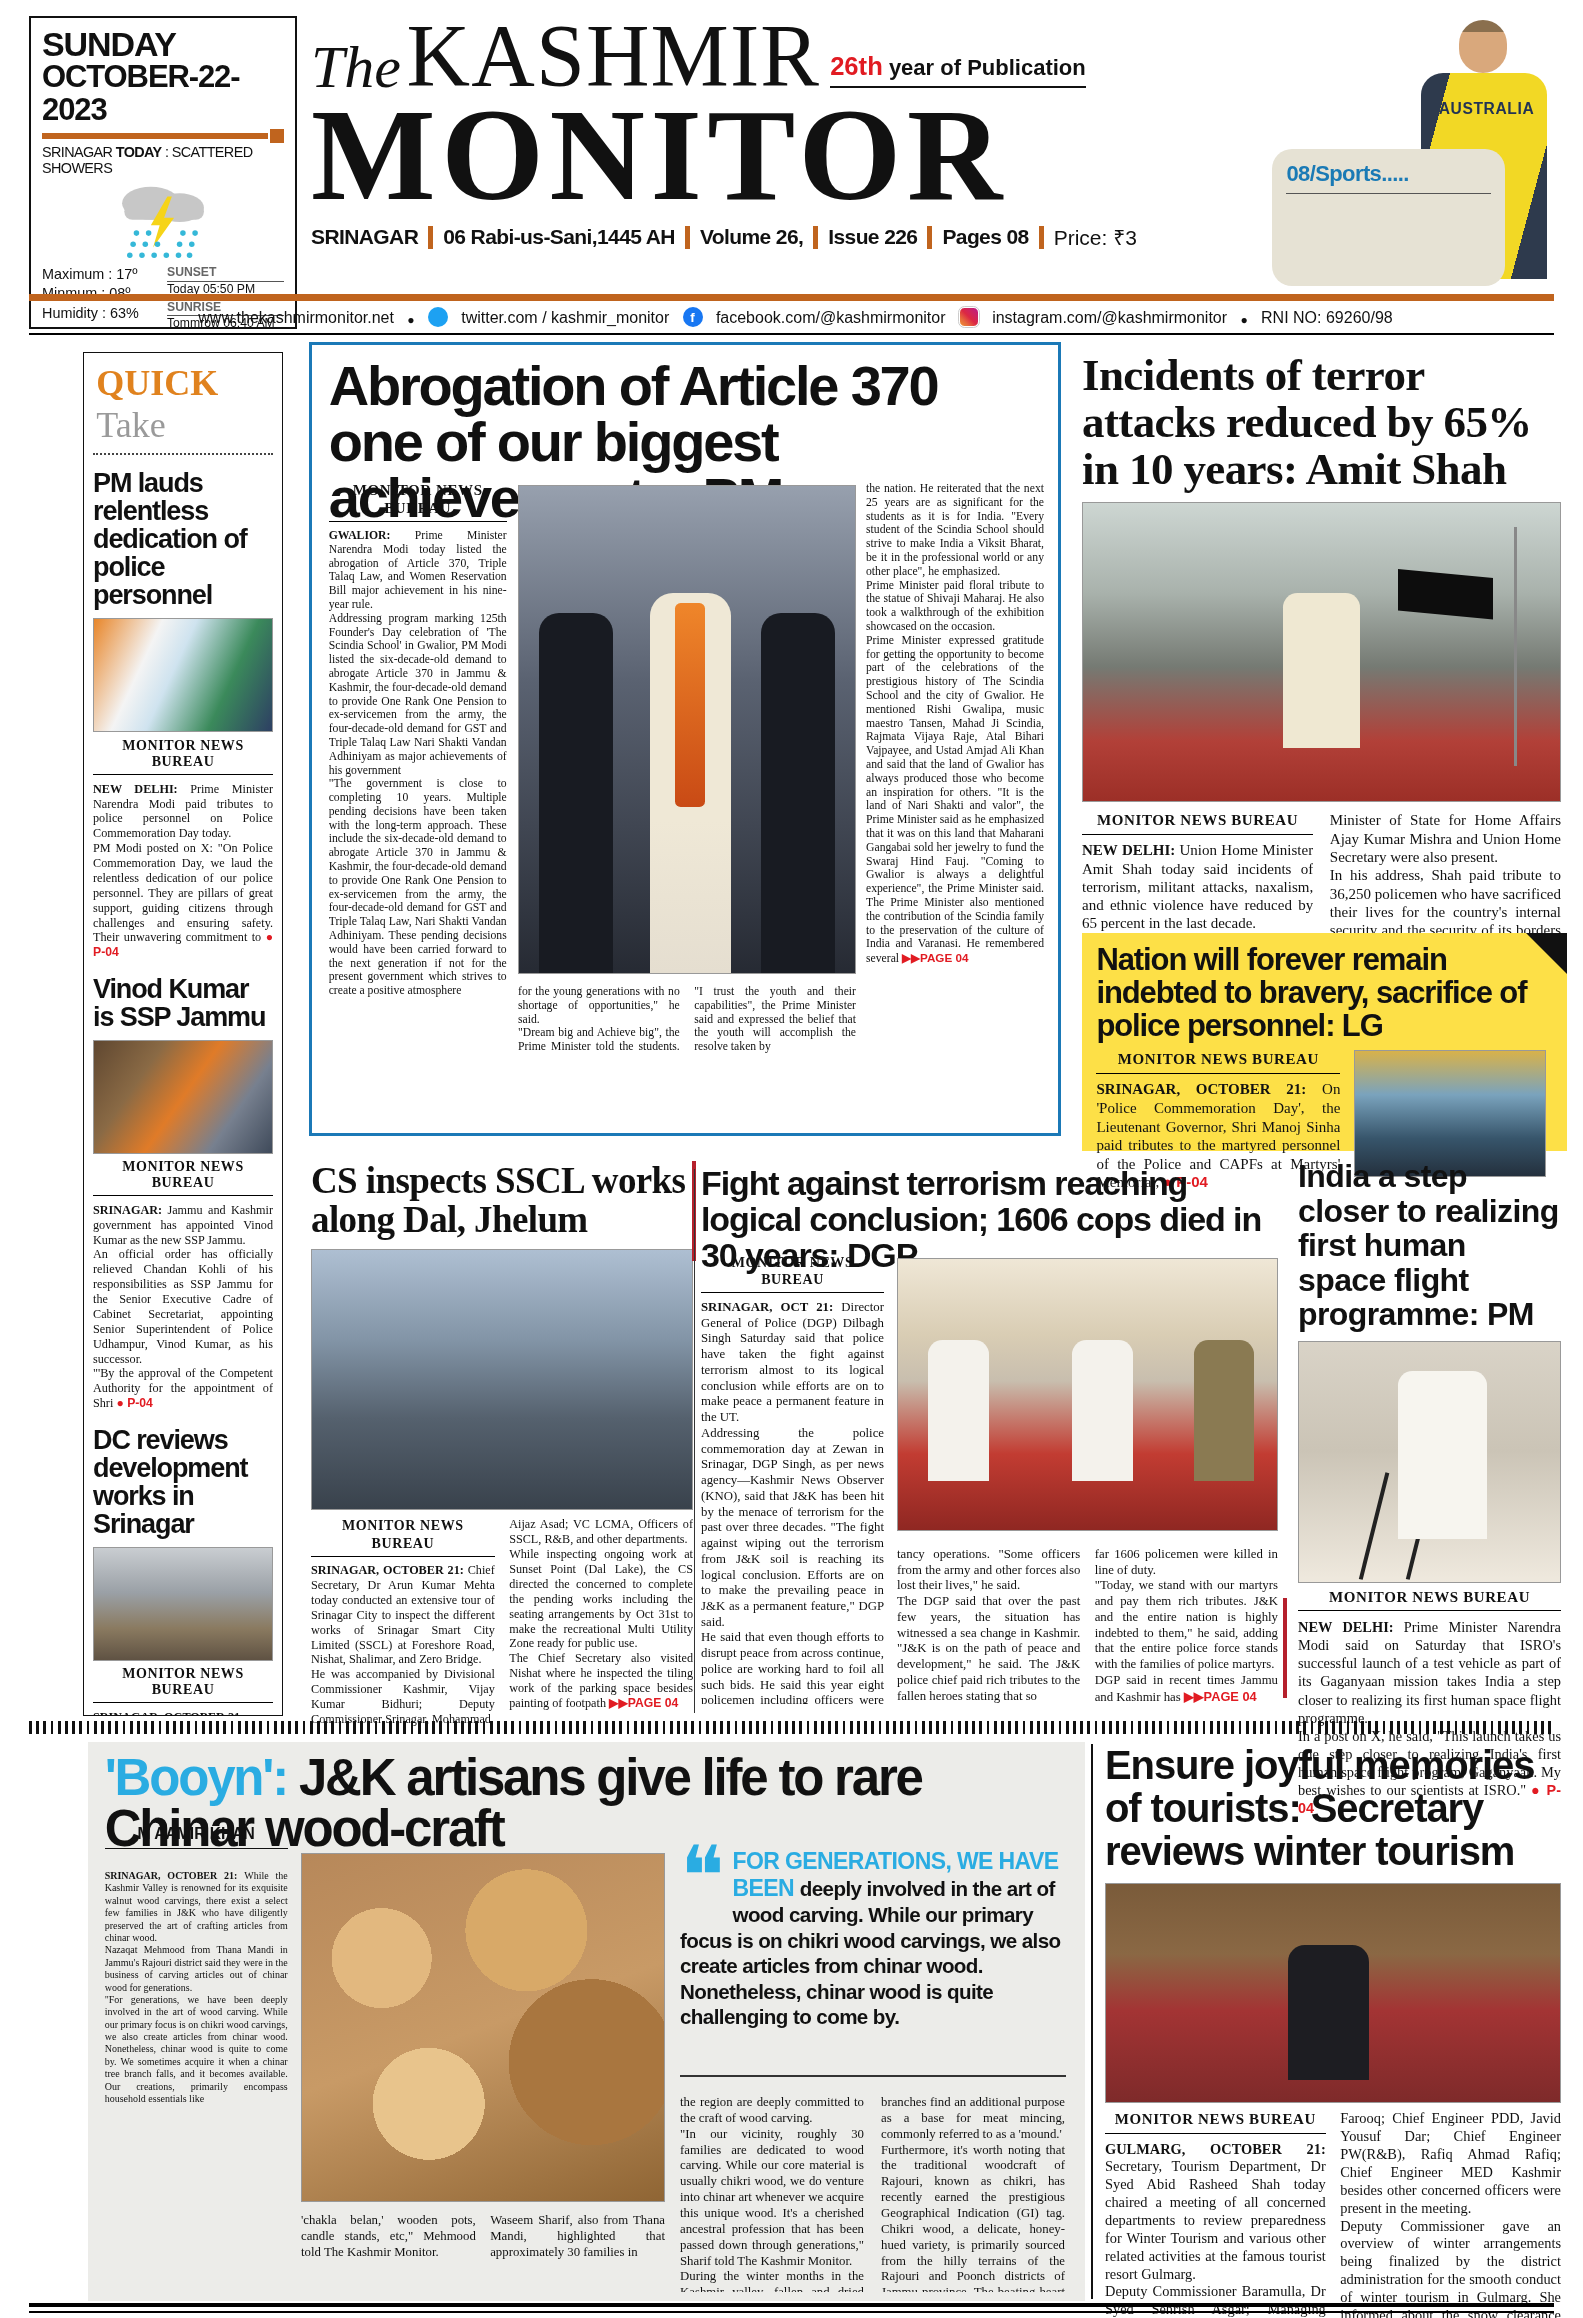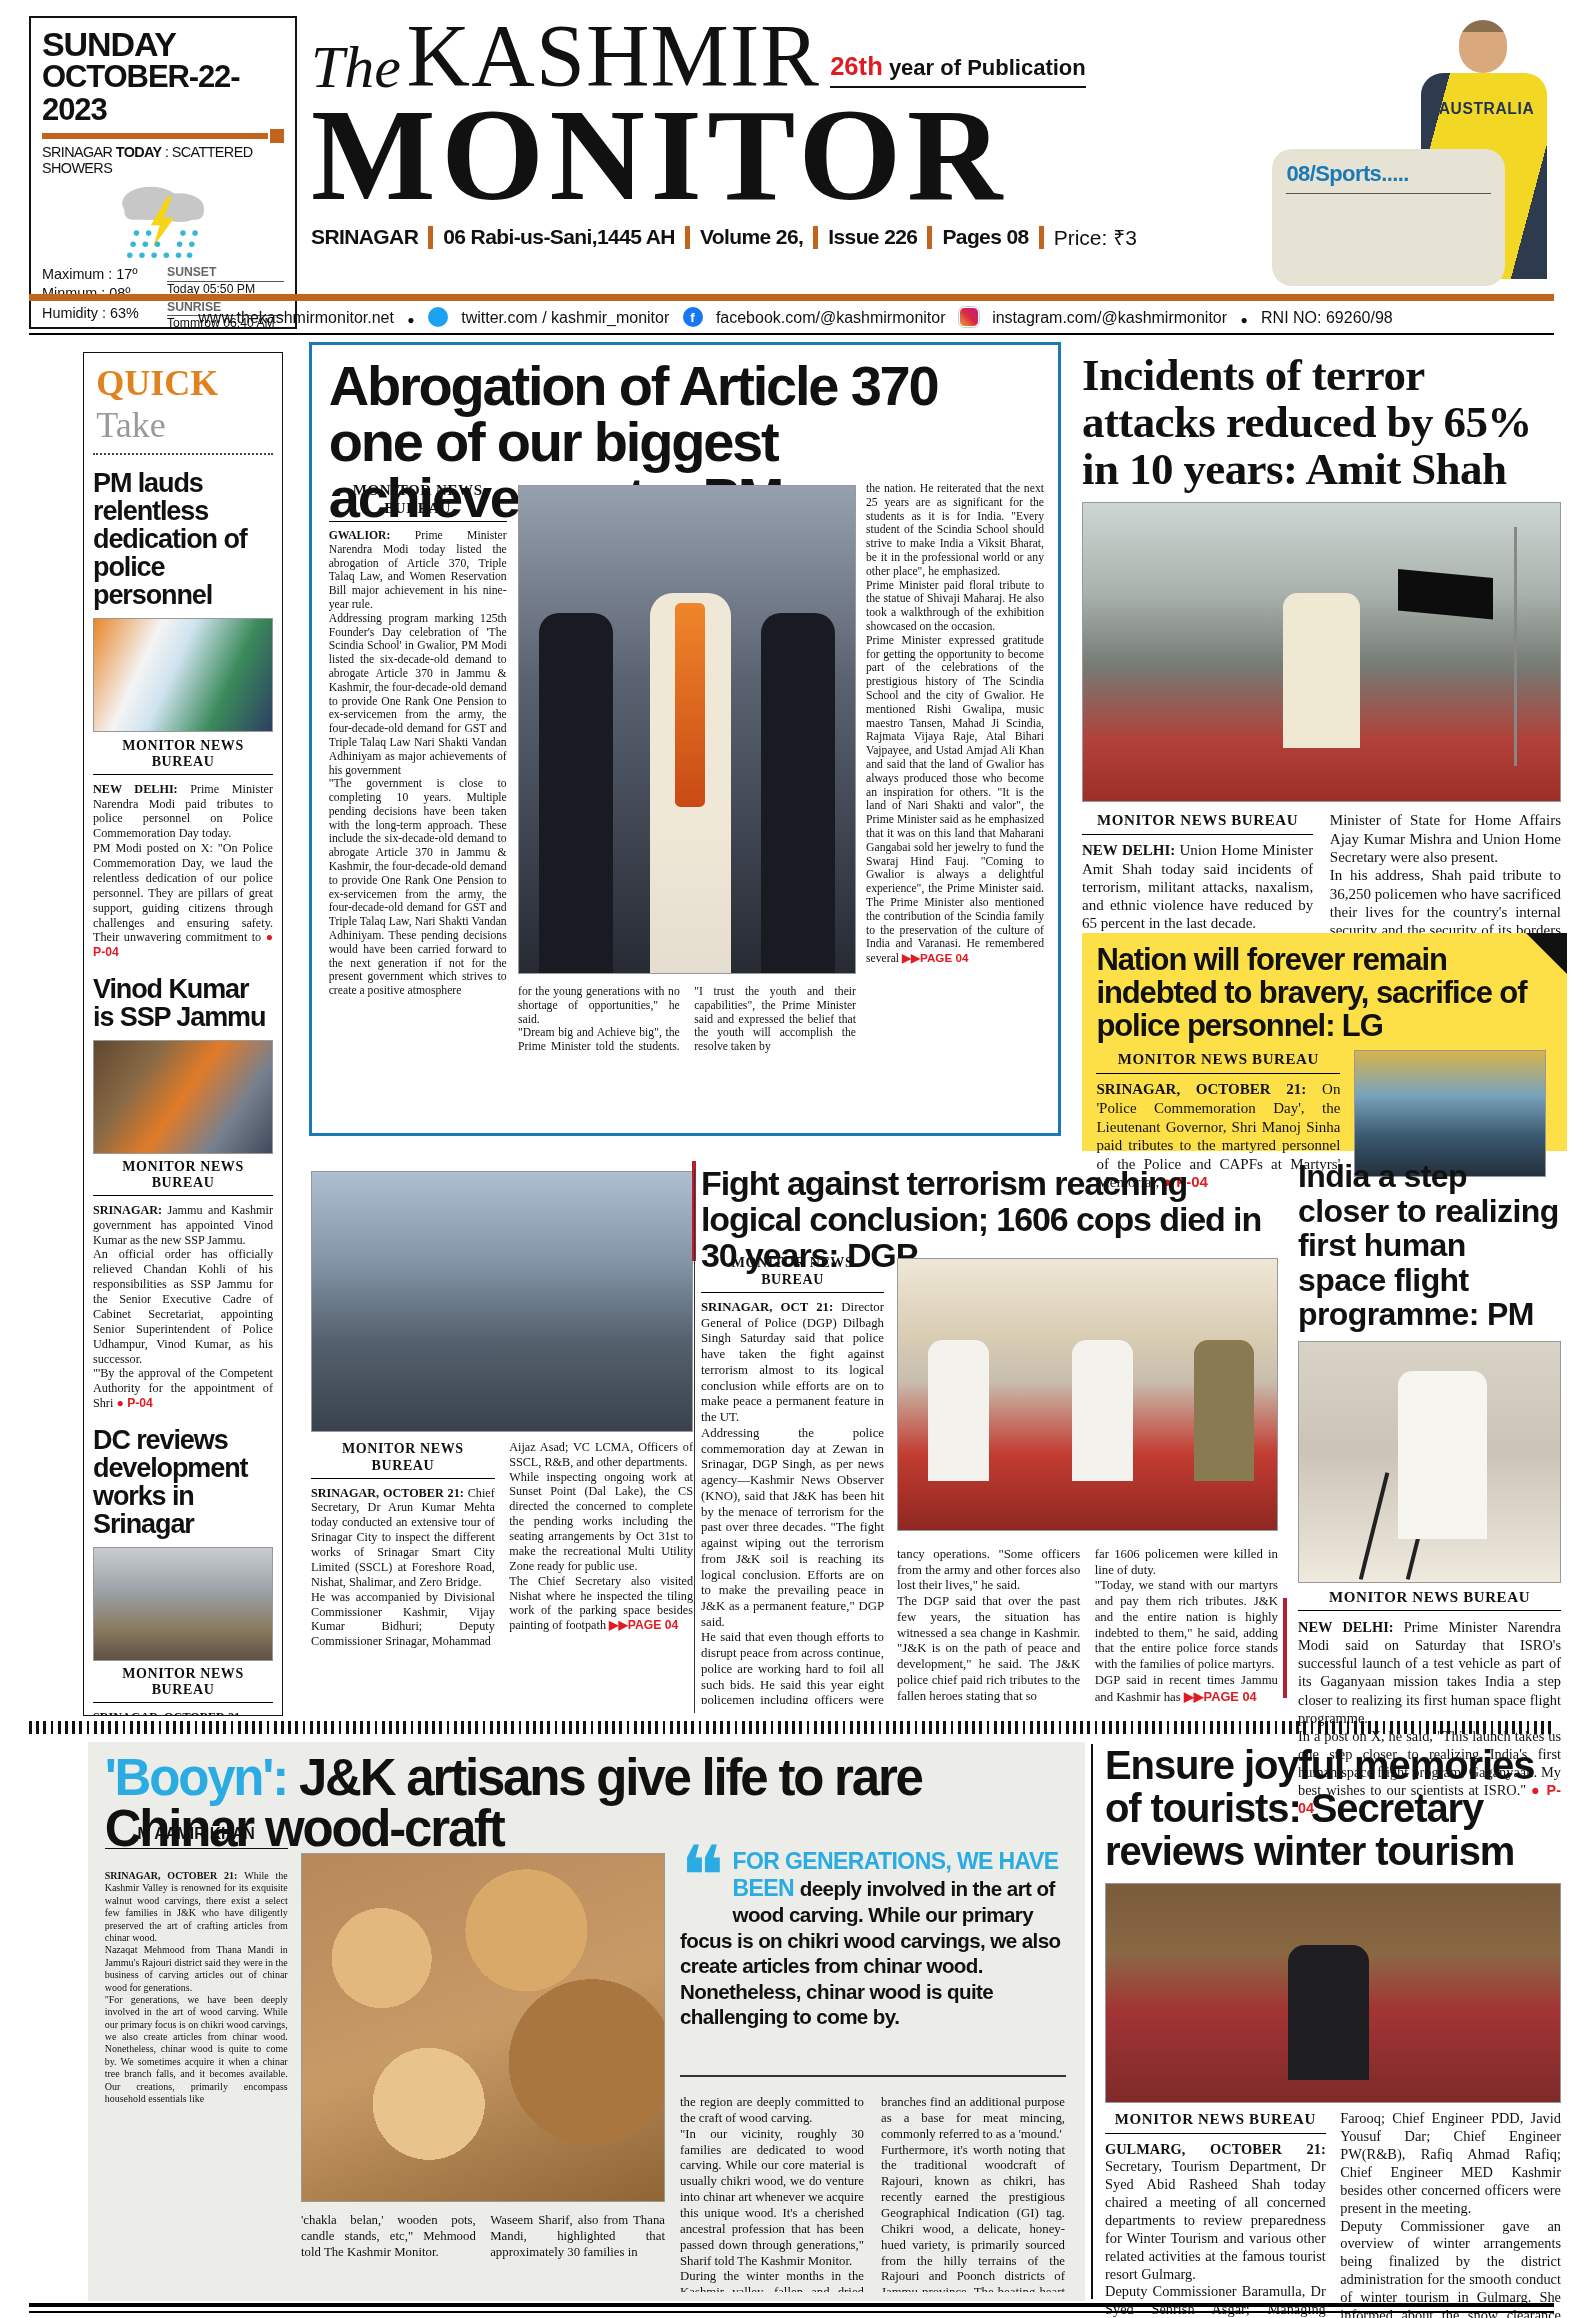--- a/index.html
+++ b/index.html
@@ -349,20 +349,21 @@
     <div class="lgrow">
       <div class="lgtext hideover">
         <div class="bureau">MONITOR NEWS BUREAU</div>
         <p class="just prewrap"><span class="dl">SRINAGAR, OCTOBER 21: </span><span>On 'Police Commemoration Day', the Lieutenant Governor, Shri Manoj Sinha paid tributes to the martyred personnel of the Police and CAPFs at Martyrs' Memorial, </span><span class="pref"><span>●</span> <span>P-04</span></span></p>
       </div>
       <div class="lgphoto ph ph-lg"></div>
     </div>
   </div>
 
   <div id="csstory" class="abs">
+    <div class="csh">CS inspects SSCL works along Dal, Jhelum</div>
     <div class="cs-photo ph ph-crowd"></div>
     <div class="cs-grid">
       <div class="col hideover">
         <div class="bureau sbureau">MONITOR NEWS BUREAU</div>
         <p class="just prewrap"><span class="dl">SRINAGAR, OCTOBER 21: </span><span>Chief Secretary, Dr Arun Kumar Mehta today conducted an extensive tour of Srinagar City to inspect the different works of Srinagar Smart City Limited (SSCL) at Foreshore Road, Nishat, Shalimar, and Zero Bridge.
 He was accompanied by Divisional Commissioner Kashmir, Vijay Kumar Bidhuri; Deputy Commissioner Srinagar,  Mohammad</span></p>
       </div>
       <div class="col hideover">
         <p class="just prewrap"><span>Aijaz Asad; VC LCMA, Officers of SSCL, R&amp;B, and other departments.
 While inspecting ongoing work at Sunset Point (Dal Lake), the CS directed the concerned to complete the pending works including the seating arrangements by Oct 31st to make the recreational Multi Utility Zone ready for public use.

